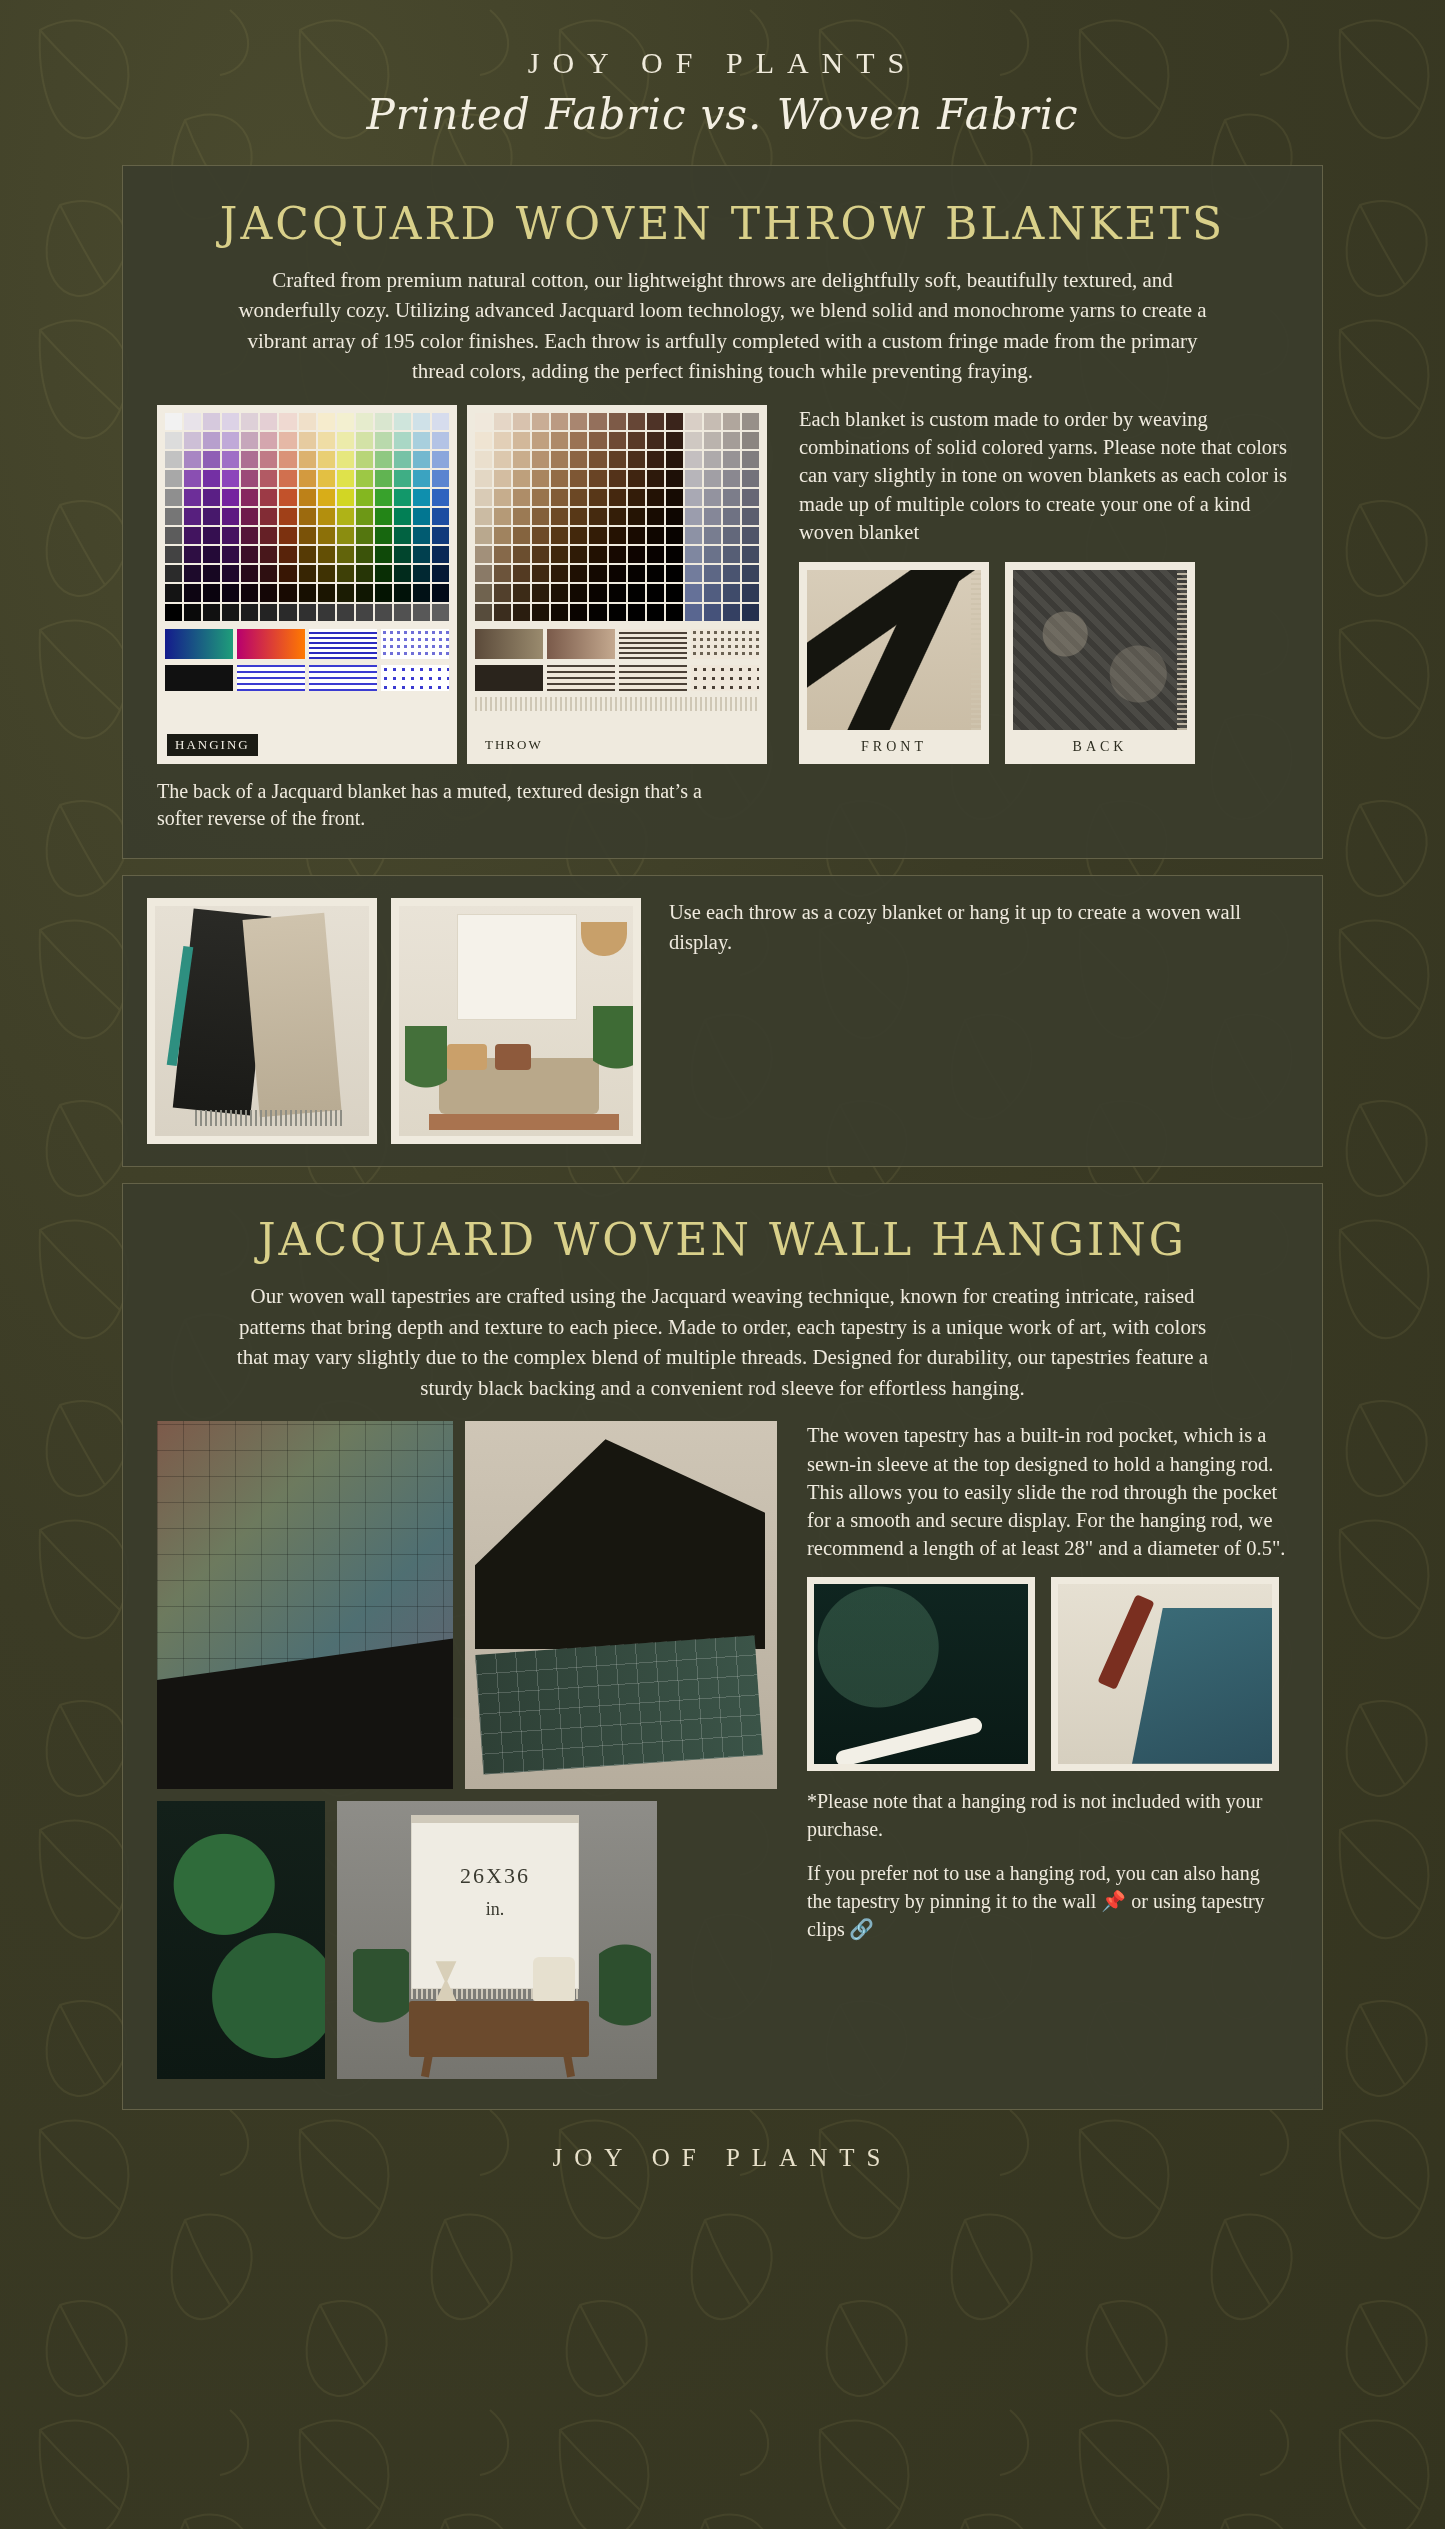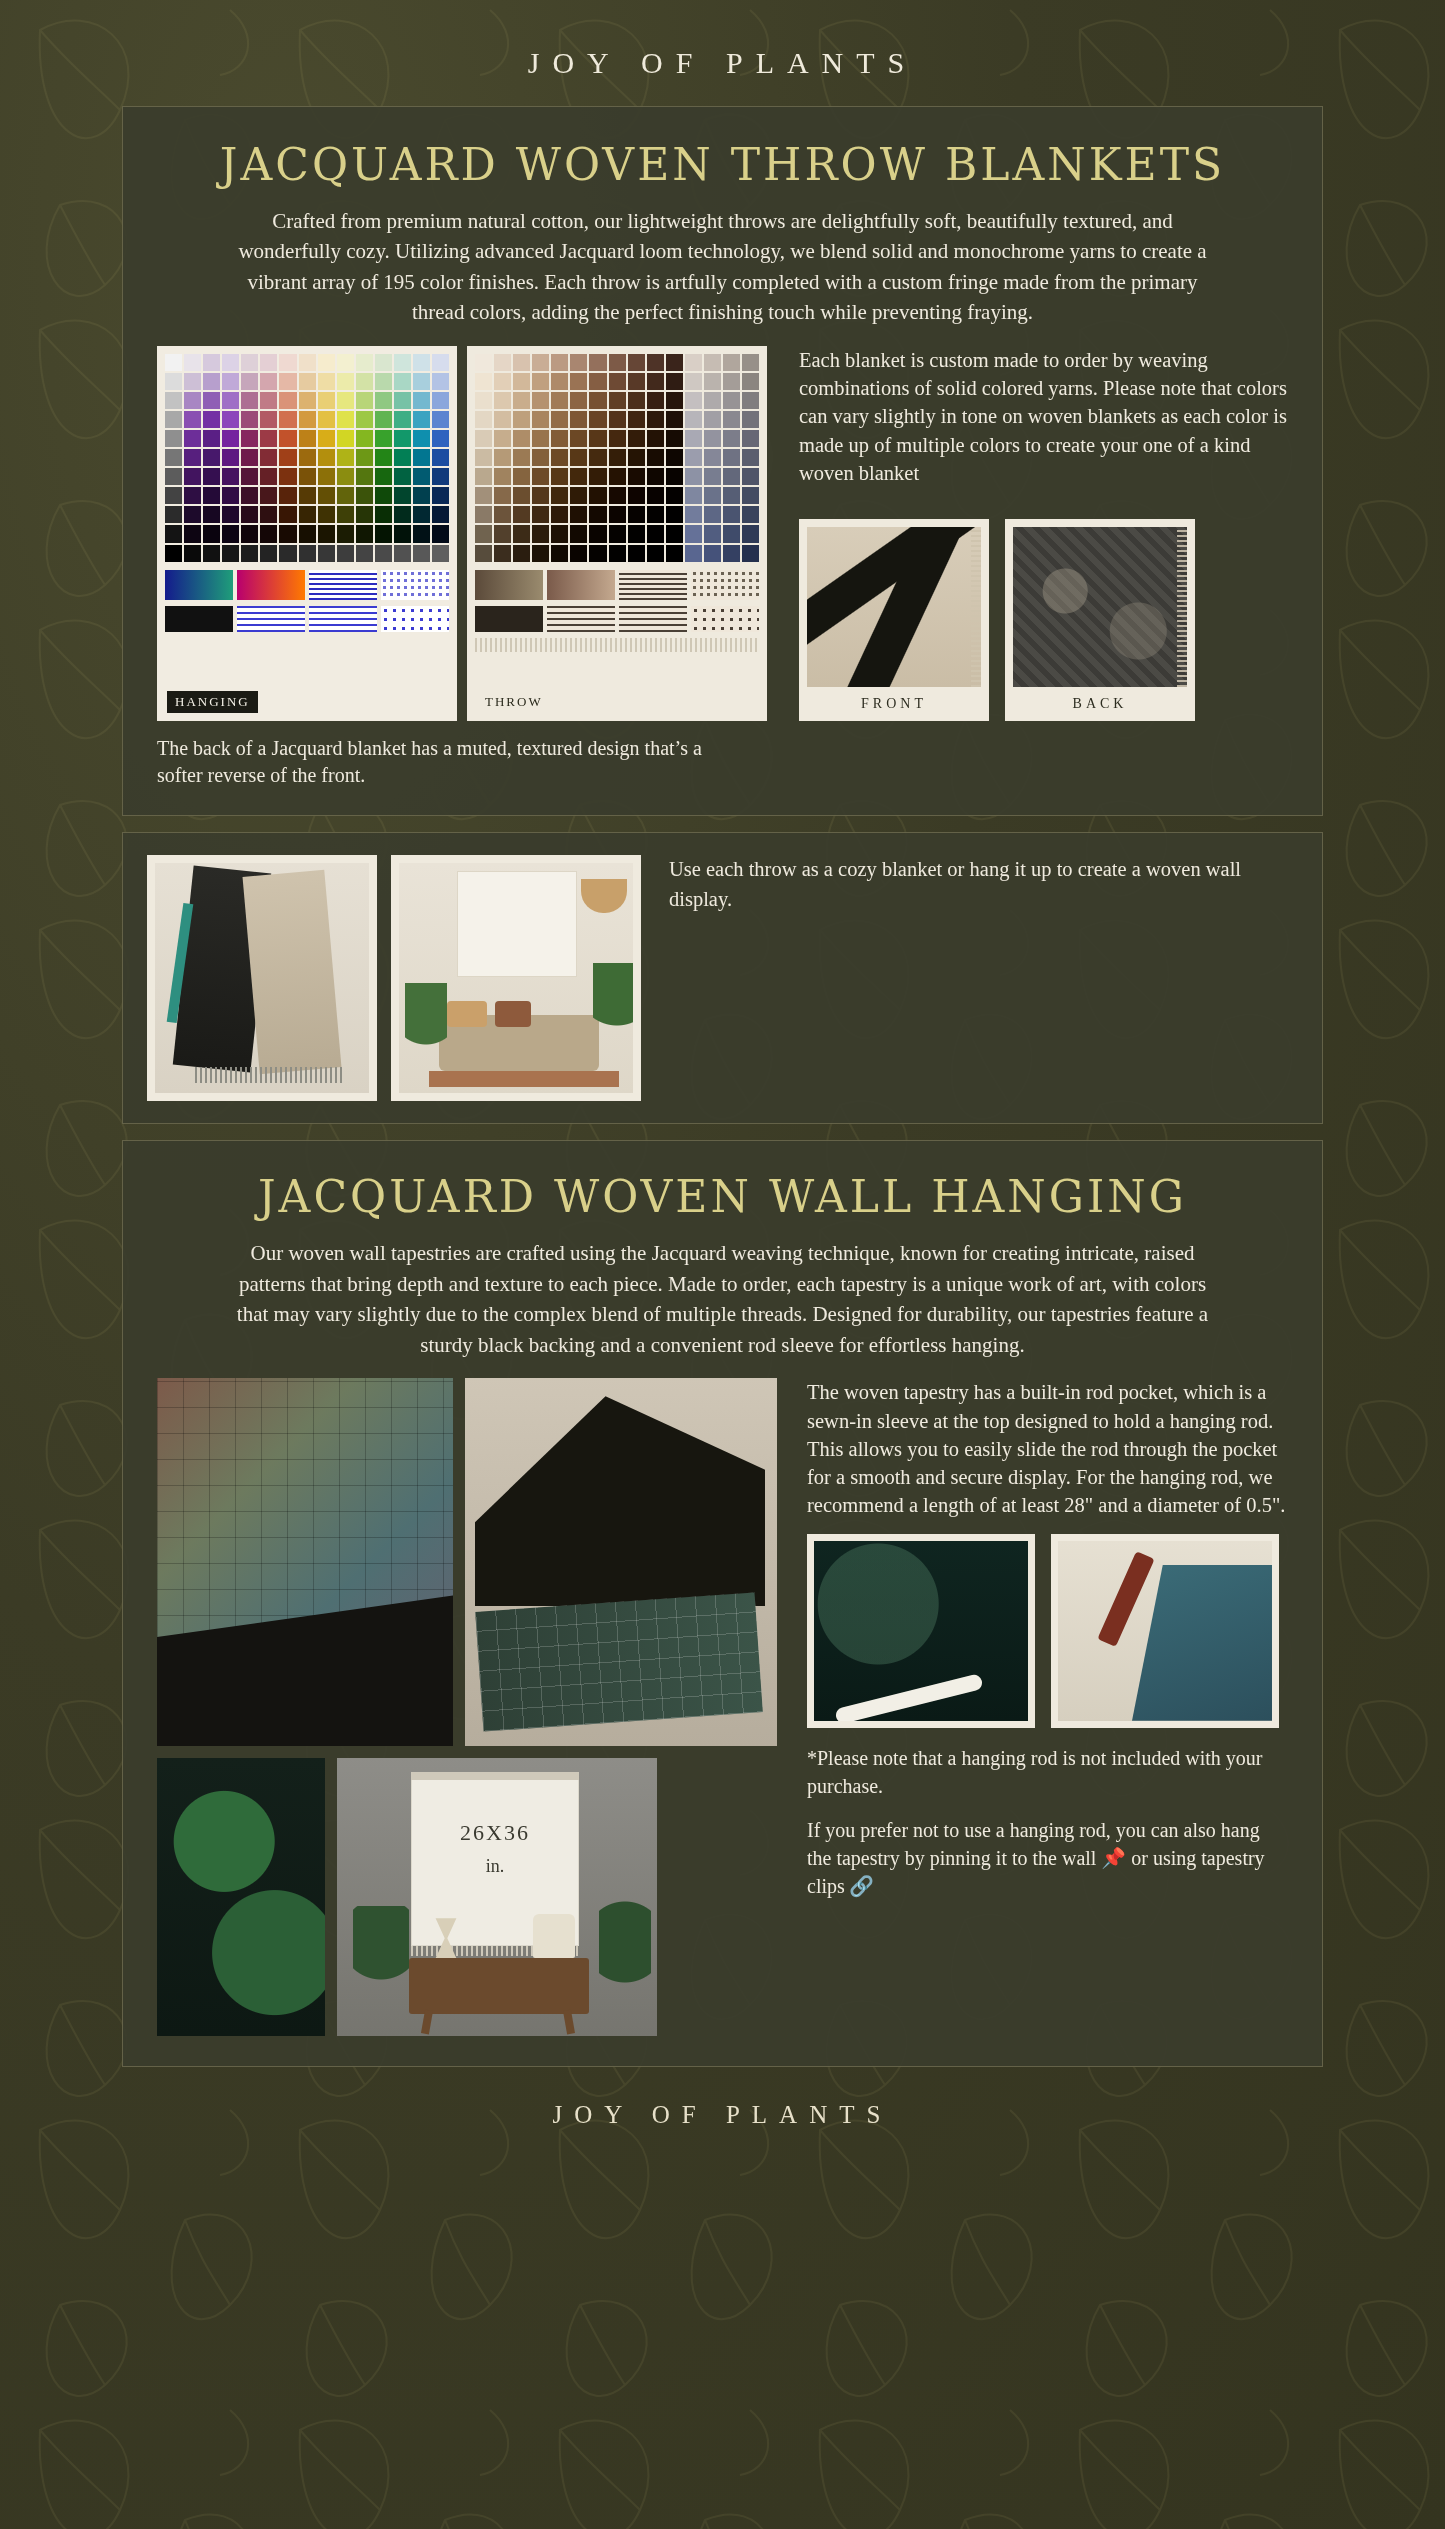--- a/index.html
+++ b/index.html
@@ -121,21 +121,21 @@
   }
 
   .caption-back {
     margin-top: 14px;
     font-size: 20px;
     line-height: 1.35;
     width: 560px;
     color: #efeade;
   }
 
-  .fb-row { display: flex; gap: 16px; margin-top: 32px; }
+  .fb-row { display: flex; gap: 16px; margin-top: 16px; }
   .fb-card { width: 190px; background: #efeade; padding: 8px 8px 4px 8px; }
   .fb-img { height: 160px; position: relative; overflow: hidden; }
   .fb-cap {
     text-align: center;
     font-size: 14px;
     letter-spacing: 4px;
     color: #2d2d20;
     padding: 7px 0 4px 0;
   }
 
@@ -191,20 +191,21 @@
       </pattern>
     </defs>
     <rect width="1445" height="2529" fill="url(#leafpat)"></rect>
   </svg>
 </div>
 
 <div class="page">
 
   <div class="masthead">
     <div class="brand-top">JOY OF PLANTS</div>
+    <div class="subtitle">Printed Fabric vs. Woven Fabric</div>
   </div>
 
   <div class="panel panel-1">
     <h2 class="section-title">JACQUARD WOVEN THROW BLANKETS</h2>
     <p class="intro">Crafted from premium natural cotton, our lightweight throws are delightfully soft, beautifully textured, and wonderfully cozy. Utilizing advanced Jacquard loom technology, we blend solid and monochrome yarns to create a vibrant array of 195 color finishes. Each throw is artfully completed with a custom fringe made from the primary thread colors, adding the perfect finishing touch while preventing fraying.</p>
 
     <div class="row">
       <div class="swatch-col">
 
         <div class="swatch-card">

